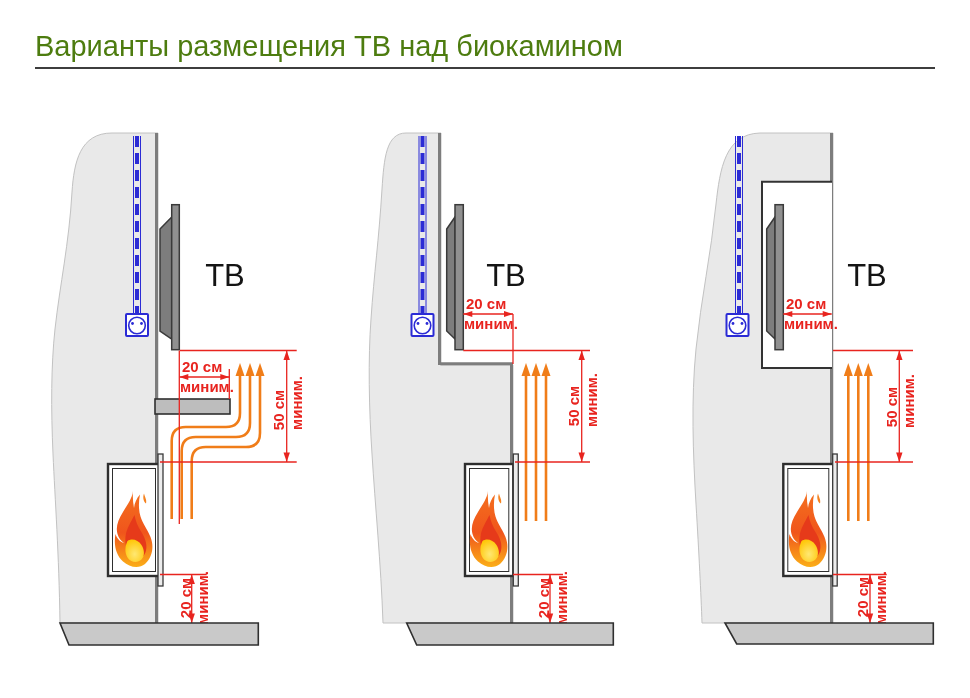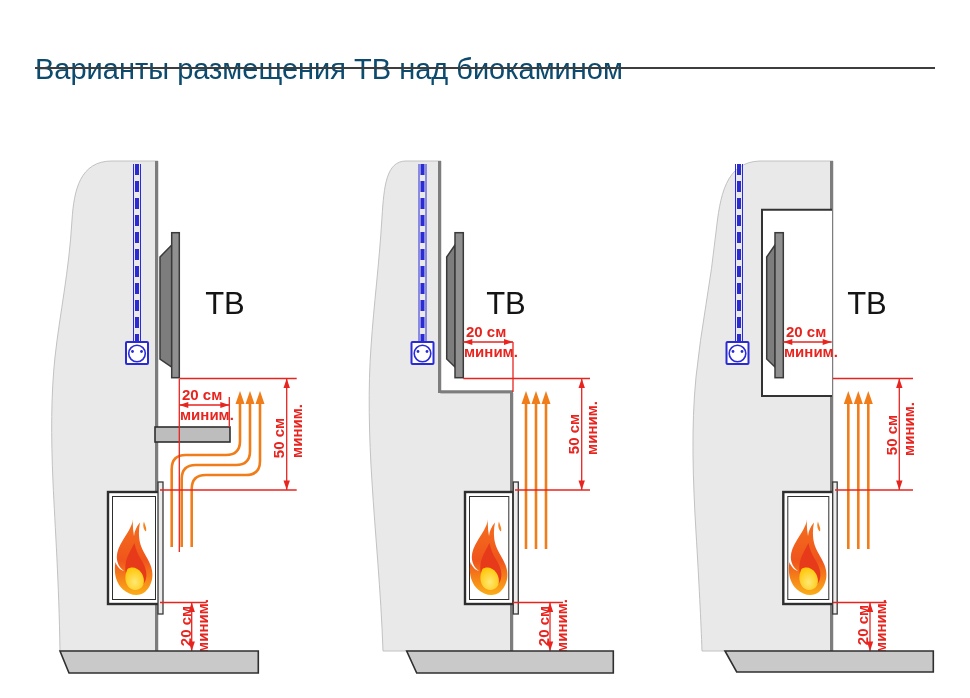--- a/index.html
+++ b/index.html
@@ -1,27 +1,27 @@
 <!DOCTYPE html>
 <html><head>
 <meta charset="utf-8">
 <style>
   html,body{margin:0;padding:0;}
   body{
     width:970px;height:698px;position:relative;background:#ffffff;
     font-family:"Liberation Sans",sans-serif;overflow:hidden;
   }
   .page-title{
-    position:absolute;left:35px;top:30px;font-size:29px;color:#0c4a6e;
-    font-family:"Liberation Sans",sans-serif;white-space:nowrap;margin-top:23px;
+    position:absolute;left:35px;top:30px;font-size:29px;color:#4d7c0f;
+    font-family:"Liberation Sans",sans-serif;white-space:nowrap;
   }
   .title-underline{
     position:absolute;left:35px;top:67px;width:900px;height:2px;background:#3d3d3d;
   }
-  .diagram{position:absolute;top:142px;width:310px;height:545px;}
+  .diagram{position:absolute;top:114px;width:310px;height:545px;}
   #diagram-1{left:30px;} #diagram-2{left:350px;} #diagram-3{left:660px;}
   svg{display:block;}
   .dim-text{font-family:"Liberation Sans",sans-serif;font-size:15px;font-weight:bold;fill:#e8241f;}
   .tv-text{font-family:"Liberation Sans",sans-serif;font-size:31px;fill:#141414;}
   .redline{stroke:#e8241f;stroke-width:1.3;fill:none;}
   .redfill{fill:#e8241f;stroke:none;}
   .heat{stroke:#f07d19;stroke-width:2.6;fill:none;}
   .heathead{fill:#f07d19;stroke:none;}
   .wall{fill:#e9e9e9;stroke:#c2c2c2;stroke-width:1;}
   .wallface{stroke:#7d7d7d;stroke-width:3;fill:none;}

